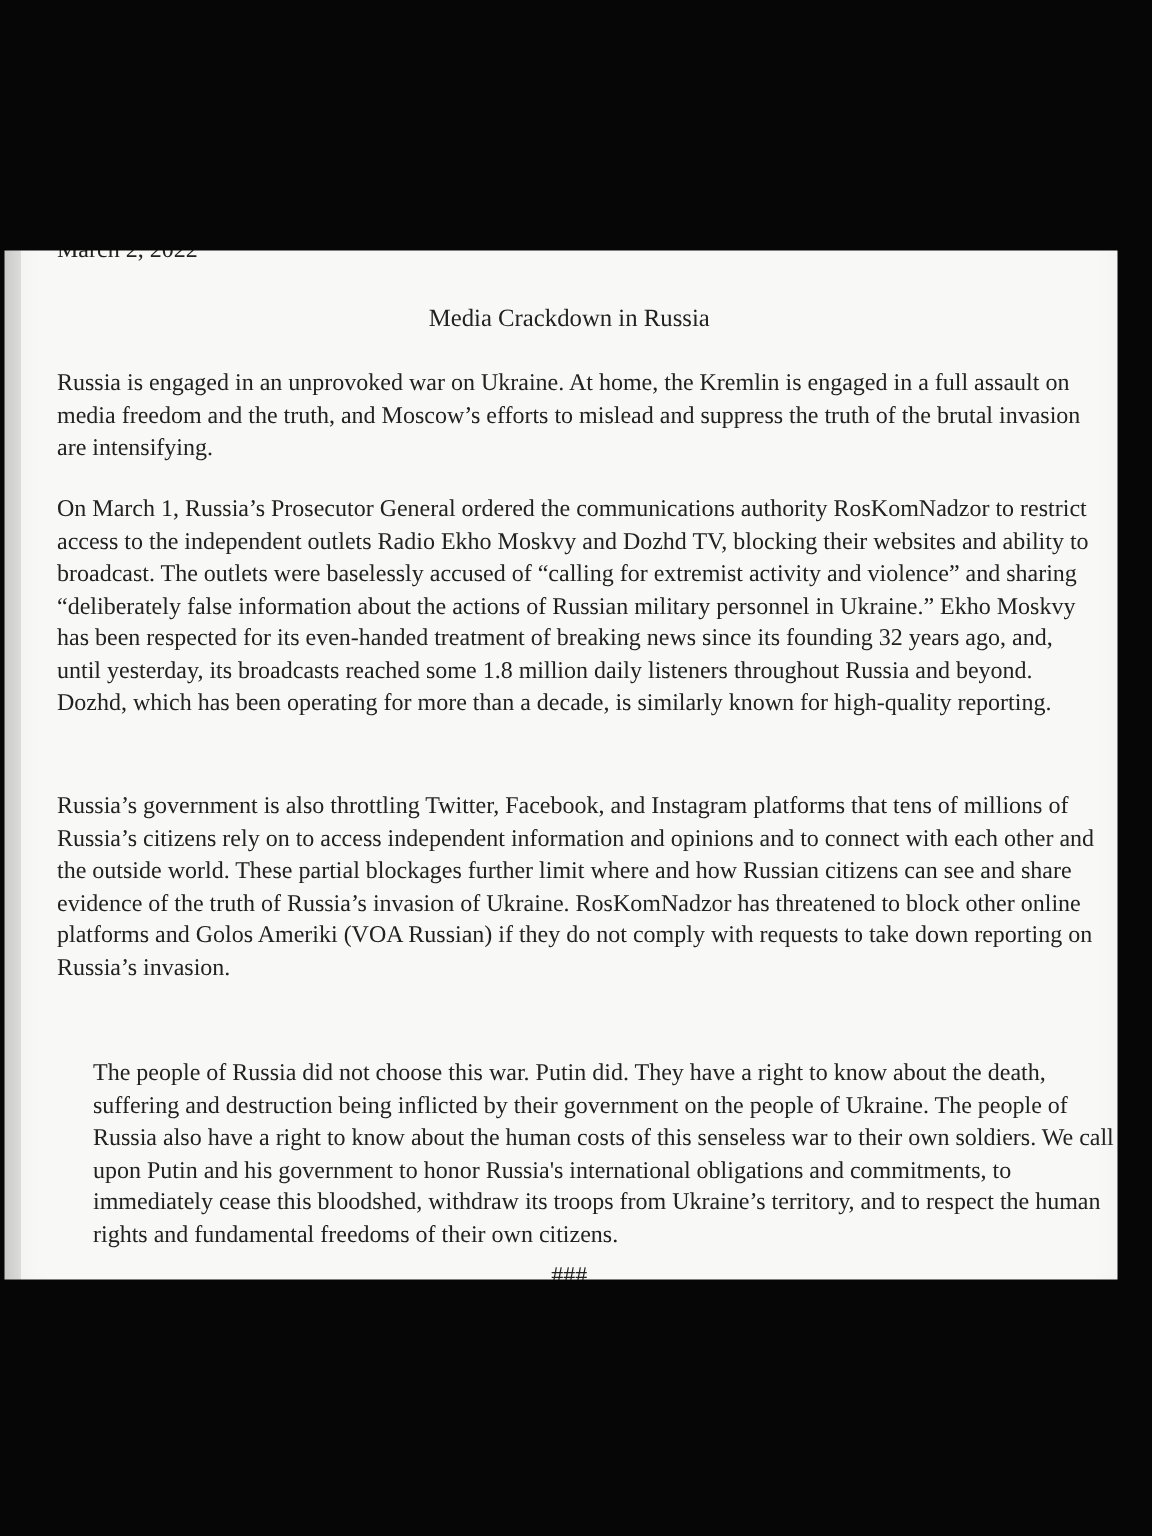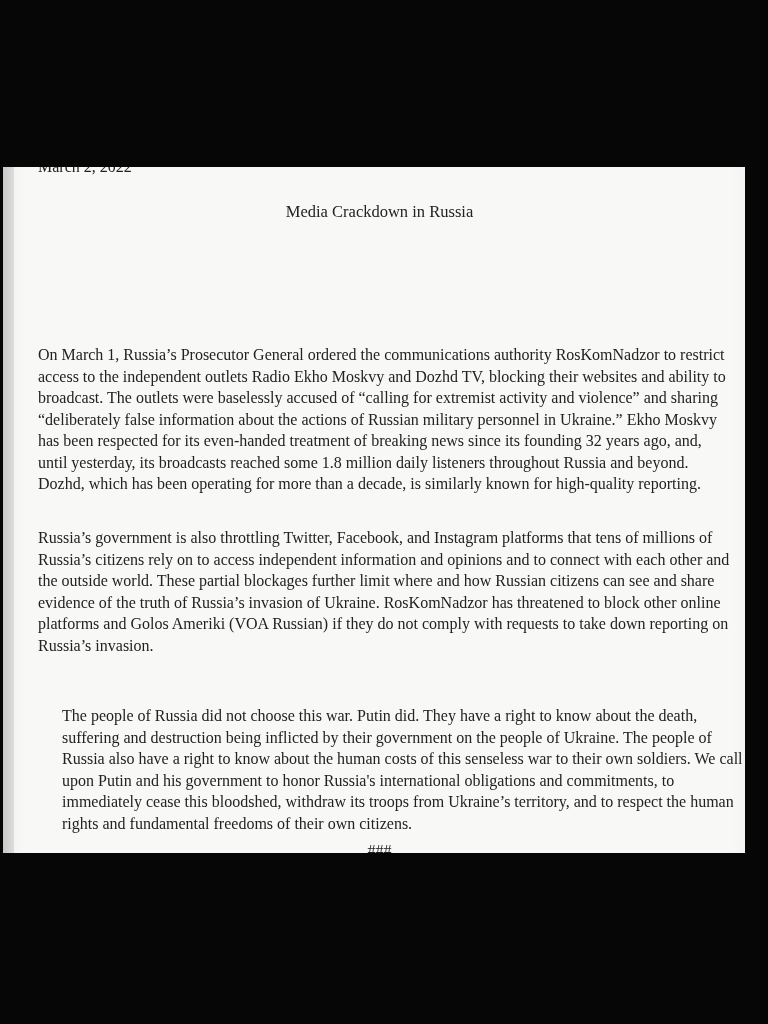--- a/index.html
+++ b/index.html
@@ -65,21 +65,21 @@
   .date  { top: 156px; }          
   .title {
     top: 201px;
     left: 14px;
     width: 731px;
     text-align: center;
     font-weight: normal;
     font-size: 16.5px;
   }
   .p1 { top: 245px; }
-  .p2 { top: 344px; }
+  .p2 { top: 329px; }
   .p3 { top: 483px; margin-top: 44px; }
   .p4 { top: 625px; }
   .p5 { top: 705px; margin-left: 24px; }
   .endmark {
     top: 840px;
     left: 14px;
     width: 731px;
     text-align: center;           
   }
   .u {
@@ -95,20 +95,21 @@
 <div class="scene">
 
   <div class="page-edge-left"></div>
 
   <div class="page"></div>
 
   <div class="textblock date">March 2, 2022</div>
 
   <h1 class="textblock title">Media Crackdown in Russia</h1>
 
+  <p class="textblock p1">Russia is engaged in an unprovoked war on Ukraine. At home, the Kremlin is engaged in a full assault on media freedom and the truth, and Moscow’s efforts to mislead and suppress the truth of the brutal invasion are intensifying.</p>
 
   <p class="textblock p2">On March 1, Russia’s Prosecutor General ordered the communications authority RosKomNadzor to restrict access to the independent outlets Radio Ekho Moskvy and Dozhd TV, blocking their websites and ability to broadcast. The outlets were baselessly accused of “calling for extremist activity and violence” and sharing “deliberately false information about the actions of Russian military personnel in Ukraine.” Ekho Moskvy has been respected for its even-handed treatment of breaking news since its founding 32 years ago, and, until yesterday, its broadcasts reached some 1.8 million daily listeners throughout Russia and beyond. Dozhd, which has been operating for more than a decade, is similarly known for high-quality reporting.</p>
 
   <p class="textblock p3">Russia’s government is also throttling Twitter, Facebook, and Instagram platforms that tens of millions of Russia’s citizens rely on to access independent information and opinions and to connect with each other and the outside world. These partial blockages further limit where and how Russian citizens can see and share evidence of the truth of Russia’s invasion of Ukraine. RosKomNadzor has threatened to block other online platforms and Golos Ameriki (VOA Russian) if they do not comply with requests to take down reporting on Russia’s invasion.</p>
 
 
   <p class="textblock p5">The people of Russia did not choose this war. Putin did. They have a right to know about the death, suffering and destruction being inflicted by their government on the people of Ukraine. The people of Russia also have a right to know about the human costs of this senseless war to their own soldiers. We call upon Putin and his government to honor Russia's international obligations and commitments, to immediately cease this bloodshed, withdraw its troops from Ukraine’s territory, and to respect the human rights and fundamental freedoms of their own citizens.</p>
 
   <div class="textblock endmark">###</div>
 

